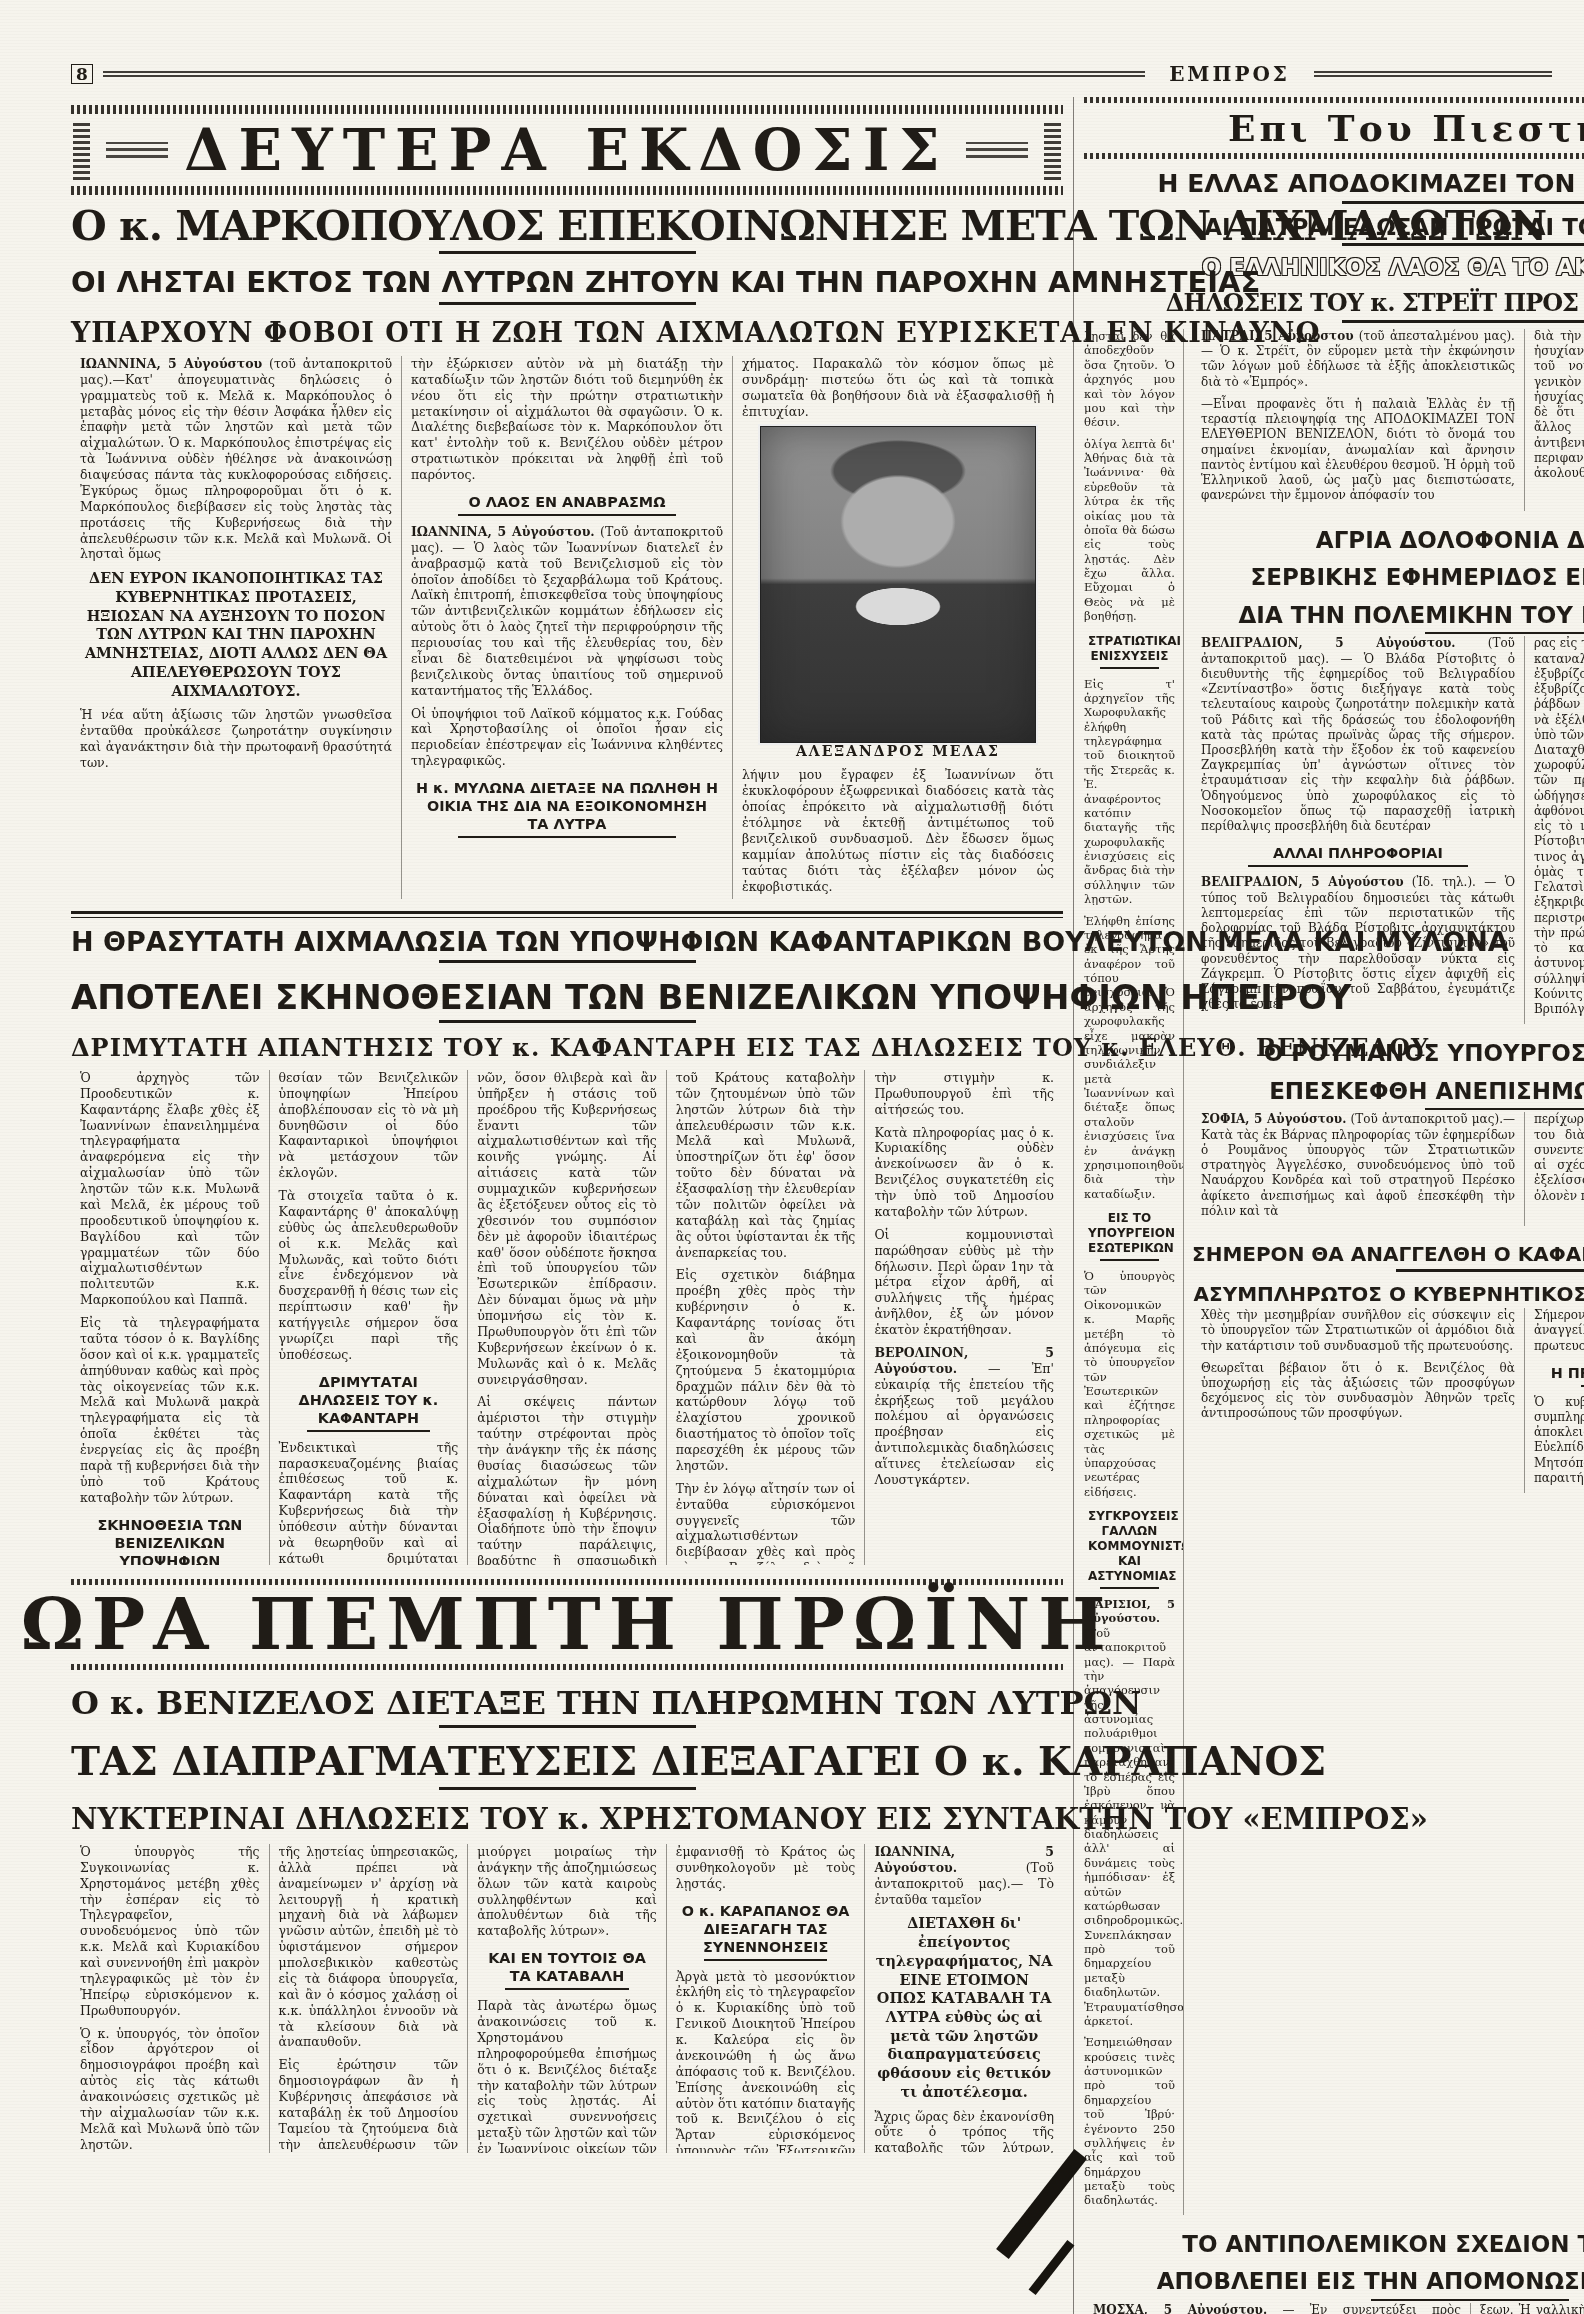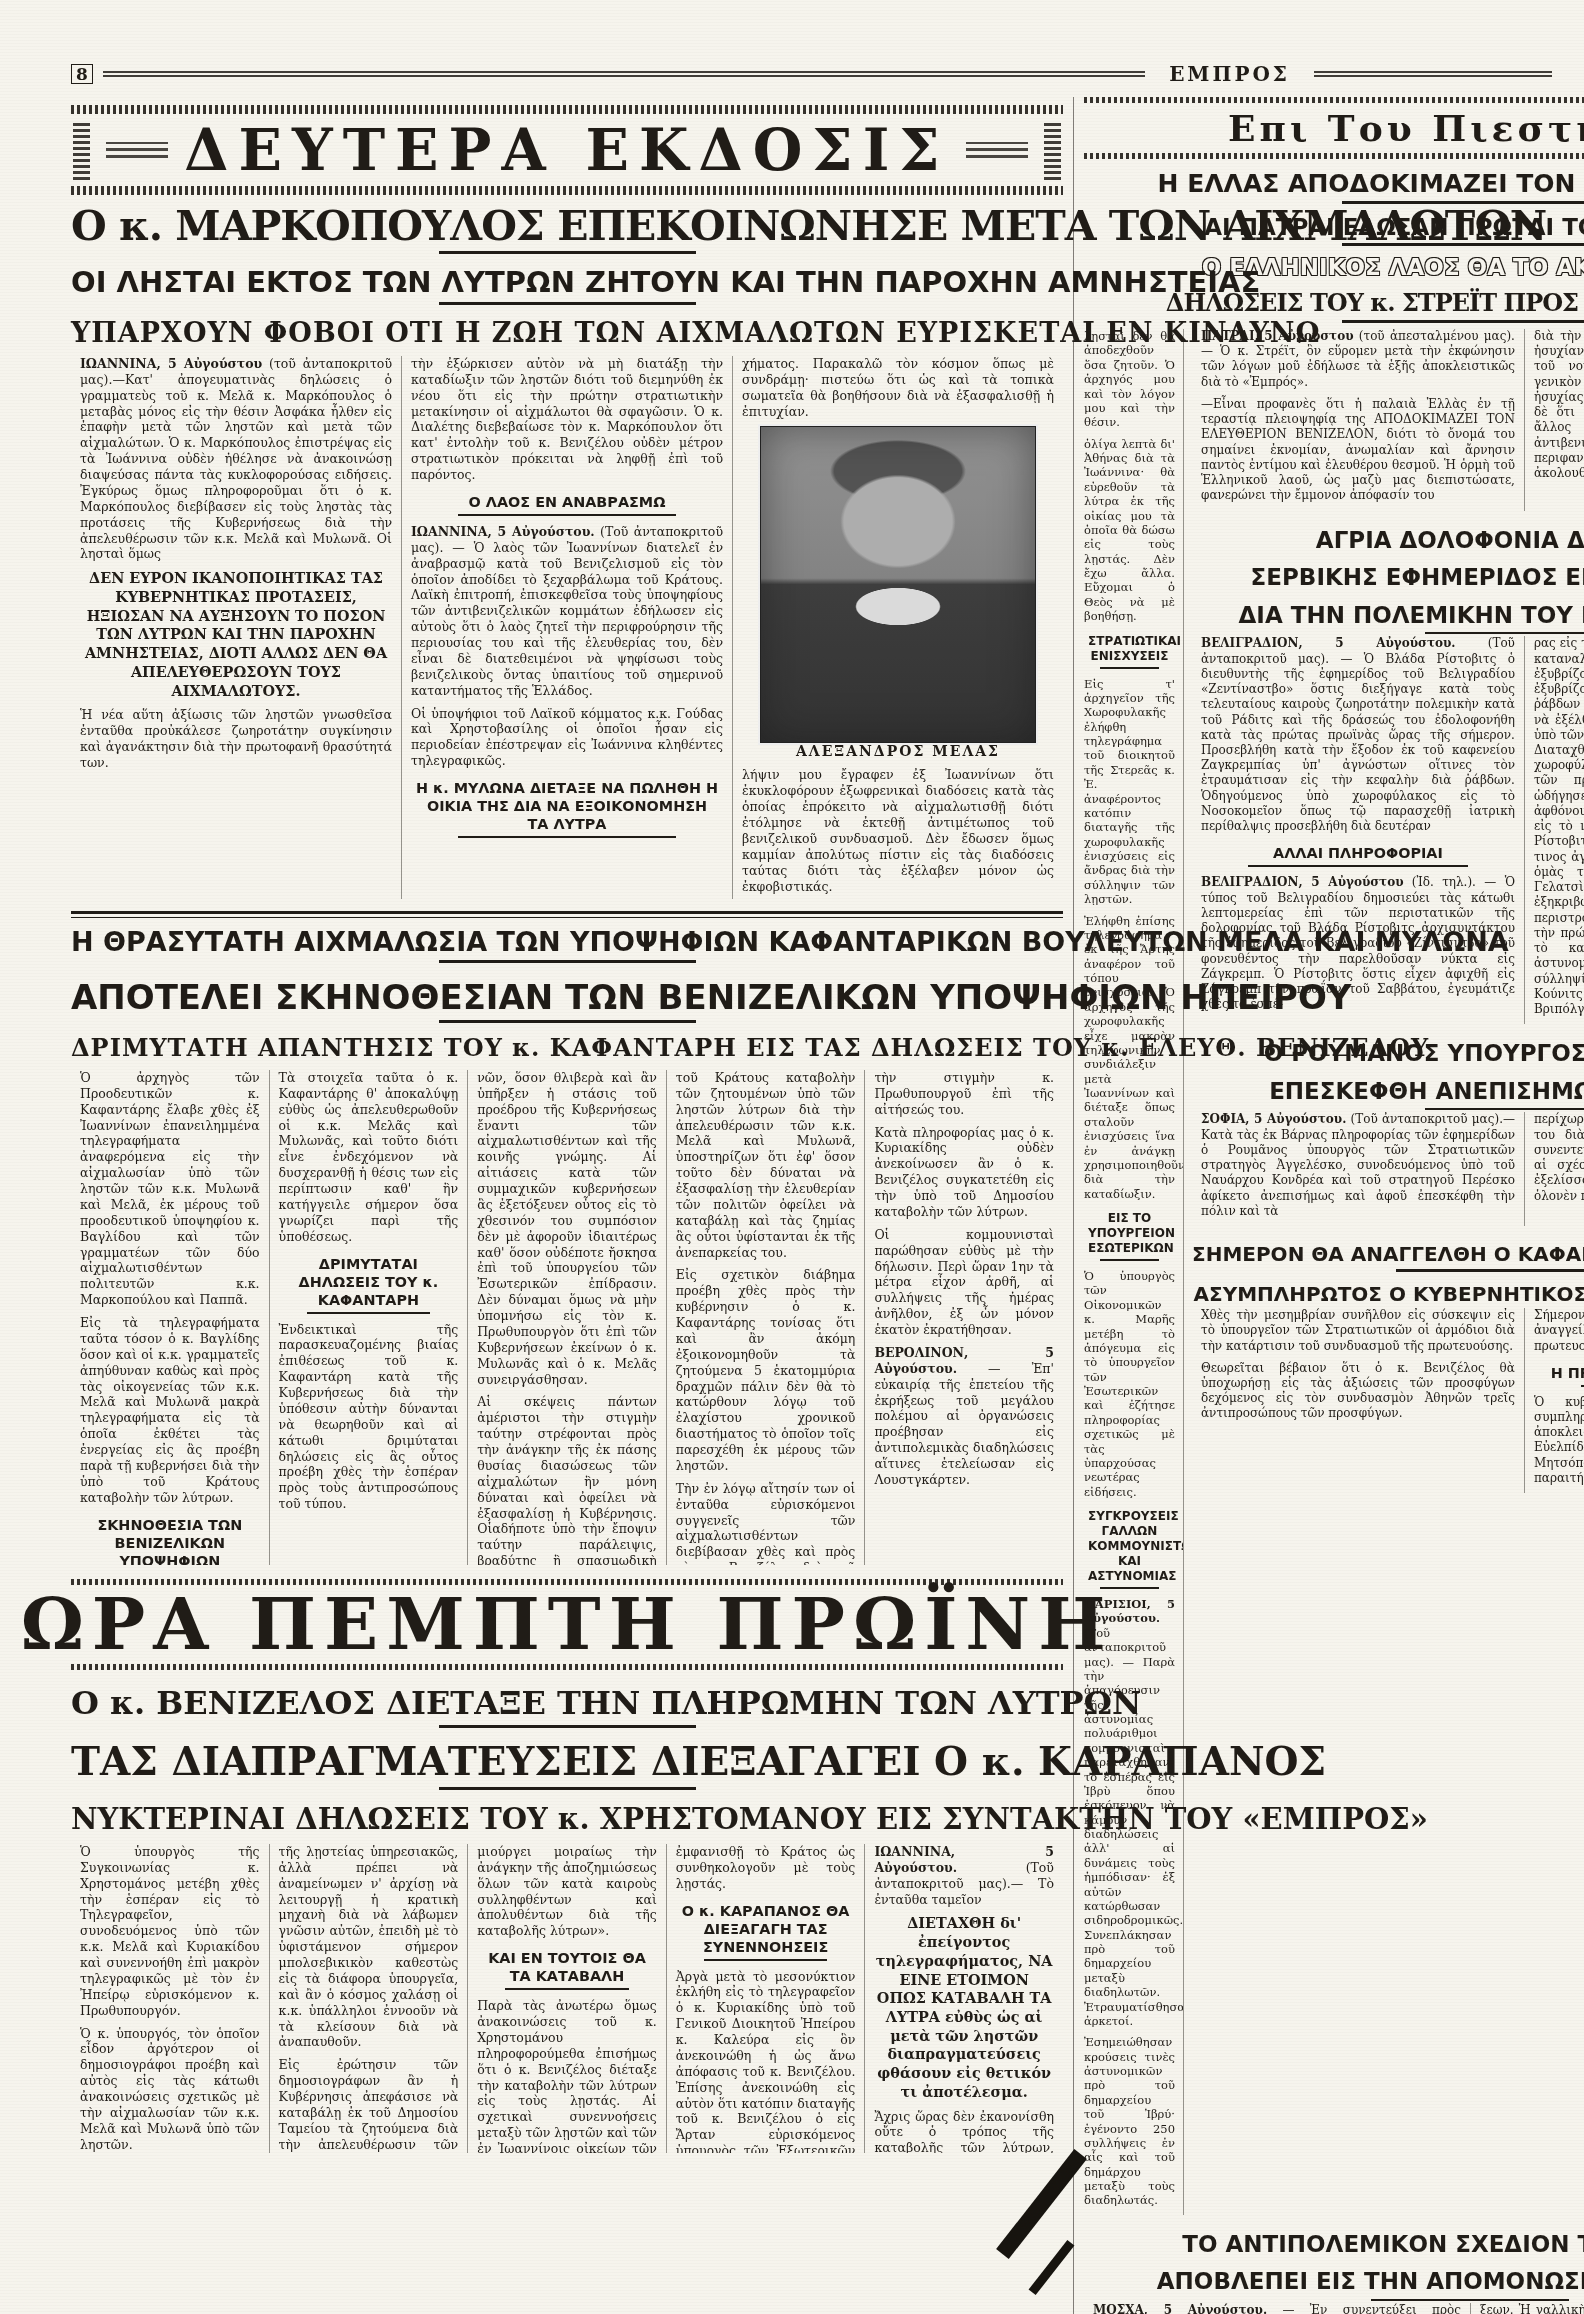--- a/index.html
+++ b/index.html
@@ -157,20 +157,21 @@
         <h2 class="band-h2 u-mid">ΑΠΟΤΕΛΕΙ ΣΚΗΝΟΘΕΣΙΑΝ ΤΩΝ ΒΕΝΙΖΕΛΙΚΩΝ ΥΠΟΨΗΦΙΩΝ ΗΠΕΙΡΟΥ</h2>
         <h3 class="band-h3">ΔΡΙΜΥΤΑΤΗ ΑΠΑΝΤΗΣΙΣ ΤΟΥ κ. ΚΑΦΑΝΤΑΡΗ ΕΙΣ ΤΑΣ ΔΗΛΩΣΕΙΣ ΤΟΥ κ. ΕΛΕΥΘ. ΒΕΝΙΖΕΛΟΥ</h3>
 
         <div class="cols bandrow">
           <div class="col">
               <p>Ὁ ἀρχηγὸς τῶν Προοδευτικῶν κ. Καφαντάρης ἔλαβε χθὲς ἐξ Ἰωαννίνων ἐπανειλημμένα τηλεγραφήματα ἀναφερόμενα εἰς τὴν αἰχμαλωσίαν ὑπὸ τῶν ληστῶν τῶν κ.κ. Μυλωνᾶ καὶ Μελᾶ, ἐκ μέρους τοῦ προοδευτικοῦ ὑποψηφίου κ. Βαγλίδου καὶ τῶν γραμματέων τῶν δύο αἰχμαλωτισθέντων πολιτευτῶν κ.κ. Μαρκοπούλου καὶ Παππᾶ.</p>
               <p>Εἰς τὰ τηλεγραφήματα ταῦτα τόσον ὁ κ. Βαγλίδης ὅσον καὶ οἱ κ.κ. γραμματεῖς ἀπηύθυναν καθὼς καὶ πρὸς τὰς οἰκογενείας τῶν κ.κ. Μελᾶ καὶ Μυλωνᾶ μακρὰ τηλεγραφήματα εἰς τὰ ὁποῖα ἐκθέτει τὰς ἐνεργείας εἰς ἃς προέβη παρὰ τῇ κυβερνήσει διὰ τὴν ὑπὸ τοῦ Κράτους καταβολὴν τῶν λύτρων.</p>
               <div class="sub">ΣΚΗΝΟΘΕΣΙΑ ΤΩΝ ΒΕΝΙΖΕΛΙΚΩΝ ΥΠΟΨΗΦΙΩΝ</div>
             </div>
           <div class="col">
+              <p>θεσίαν τῶν Βενιζελικῶν ὑποψηφίων Ἠπείρου ἀποβλέπουσαν εἰς τὸ νὰ μὴ δυνηθῶσιν οἱ δύο Καφανταρικοὶ ὑποψήφιοι νὰ μετάσχουν τῶν ἐκλογῶν.</p>
               <p>Τὰ στοιχεῖα ταῦτα ὁ κ. Καφαντάρης θ' ἀποκαλύψῃ εὐθὺς ὡς ἀπελευθερωθοῦν οἱ κ.κ. Μελᾶς καὶ Μυλωνᾶς, καὶ τοῦτο διότι εἶνε ἐνδεχόμενον νὰ δυσχερανθῇ ἡ θέσις των εἰς περίπτωσιν καθ' ἣν κατήγγειλε σήμερον ὅσα γνωρίζει παρὶ τῆς ὑποθέσεως.</p>
               <div class="sub">ΔΡΙΜΥΤΑΤΑΙ ΔΗΛΩΣΕΙΣ ΤΟΥ κ. ΚΑΦΑΝΤΑΡΗ</div>
               <p>Ἐνδεικτικαὶ τῆς παρασκευαζομένης βιαίας ἐπιθέσεως τοῦ κ. Καφαντάρη κατὰ τῆς Κυβερνήσεως διὰ τὴν ὑπόθεσιν αὐτὴν δύνανται νὰ θεωρηθοῦν καὶ αἱ κάτωθι δριμύταται δηλώσεις εἰς ἃς οὗτος προέβη χθὲς τὴν ἑσπέραν πρὸς τοὺς ἀντιπροσώπους τοῦ τύπου.</p>
             </div>
           <div class="col">
               <p>νῶν, ὅσον θλιβερὰ καὶ ἂν ὑπῆρξεν ἡ στάσις τοῦ προέδρου τῆς Κυβερνήσεως ἔναντι τῶν αἰχμαλωτισθέντων καὶ τῆς κοινῆς γνώμης. Αἱ αἰτιάσεις κατὰ τῶν συμμαχικῶν κυβερνήσεων ἃς ἐξετόξευεν οὗτος εἰς τὸ χθεσινόν του συμπόσιον δὲν μὲ ἀφοροῦν ἰδιαιτέρως καθ' ὅσον οὐδέποτε ἤσκησα ἐπὶ τοῦ ὑπουργείου τῶν Ἐσωτερικῶν ἐπίδρασιν. Δὲν δύναμαι ὅμως νὰ μὴν ὑπομνήσω εἰς τὸν κ. Πρωθυπουργὸν ὅτι ἐπὶ τῶν Κυβερνήσεων ἐκείνων ὁ κ. Μυλωνᾶς καὶ ὁ κ. Μελᾶς συνειργάσθησαν.</p>
               <p>Αἱ σκέψεις πάντων ἀμέριστοι τὴν στιγμὴν ταύτην στρέφονται πρὸς τὴν ἀνάγκην τῆς ἐκ πάσης θυσίας διασώσεως τῶν αἰχμαλώτων ἣν μόνη δύναται καὶ ὀφείλει νὰ ἐξασφαλίσῃ ἡ Κυβέρνησις. Οἱαδήποτε ὑπὸ τὴν ἔποψιν ταύτην παράλειψις, βραδύτης ἢ σπασμωδικὴ κίνησις τῶν κυβερνώντων θὰ σωρεύσῃ ἐπὶ τῶν ὤμων αὐτῆς τραγικὰς εὐθύνας ἃς βεβαίως δὲν θὰ καλύψουν εὔκολοι καὶ ἀνωφελεῖς ὑποσχέσεις.»</p>
             </div>
           <div class="col">
               <p>τοῦ Κράτους καταβολὴν τῶν ζητουμένων ὑπὸ τῶν ληστῶν λύτρων διὰ τὴν ἀπελευθέρωσιν τῶν κ.κ. Μελᾶ καὶ Μυλωνᾶ, ὑποστηρίζων ὅτι ἐφ' ὅσον τοῦτο δὲν δύναται νὰ ἐξασφαλίσῃ τὴν ἐλευθερίαν τῶν πολιτῶν ὀφείλει νὰ καταβάλῃ καὶ τὰς ζημίας ἃς οὗτοι ὑφίστανται ἐκ τῆς ἀνεπαρκείας του.</p>

